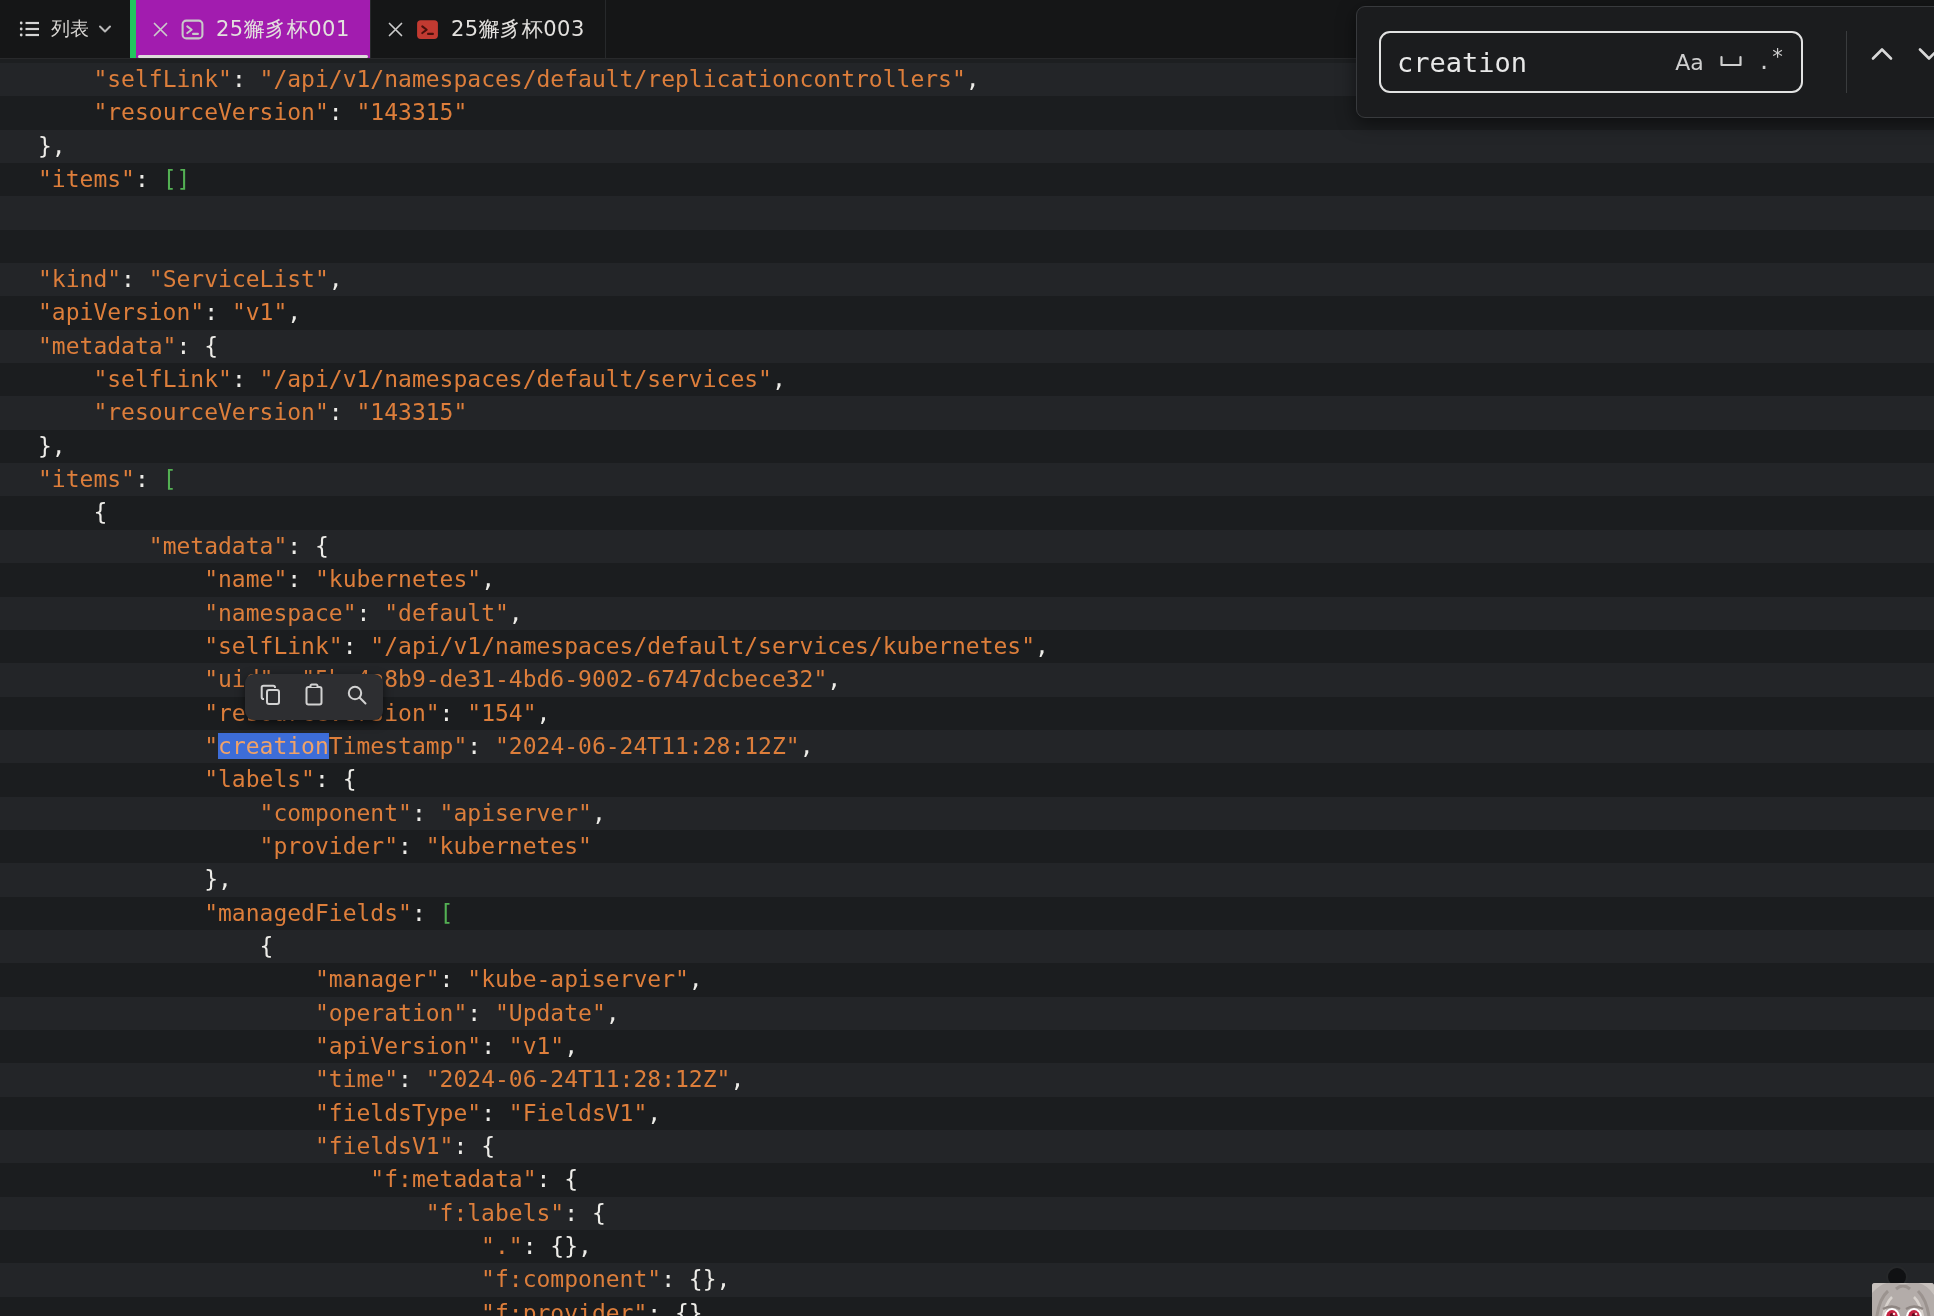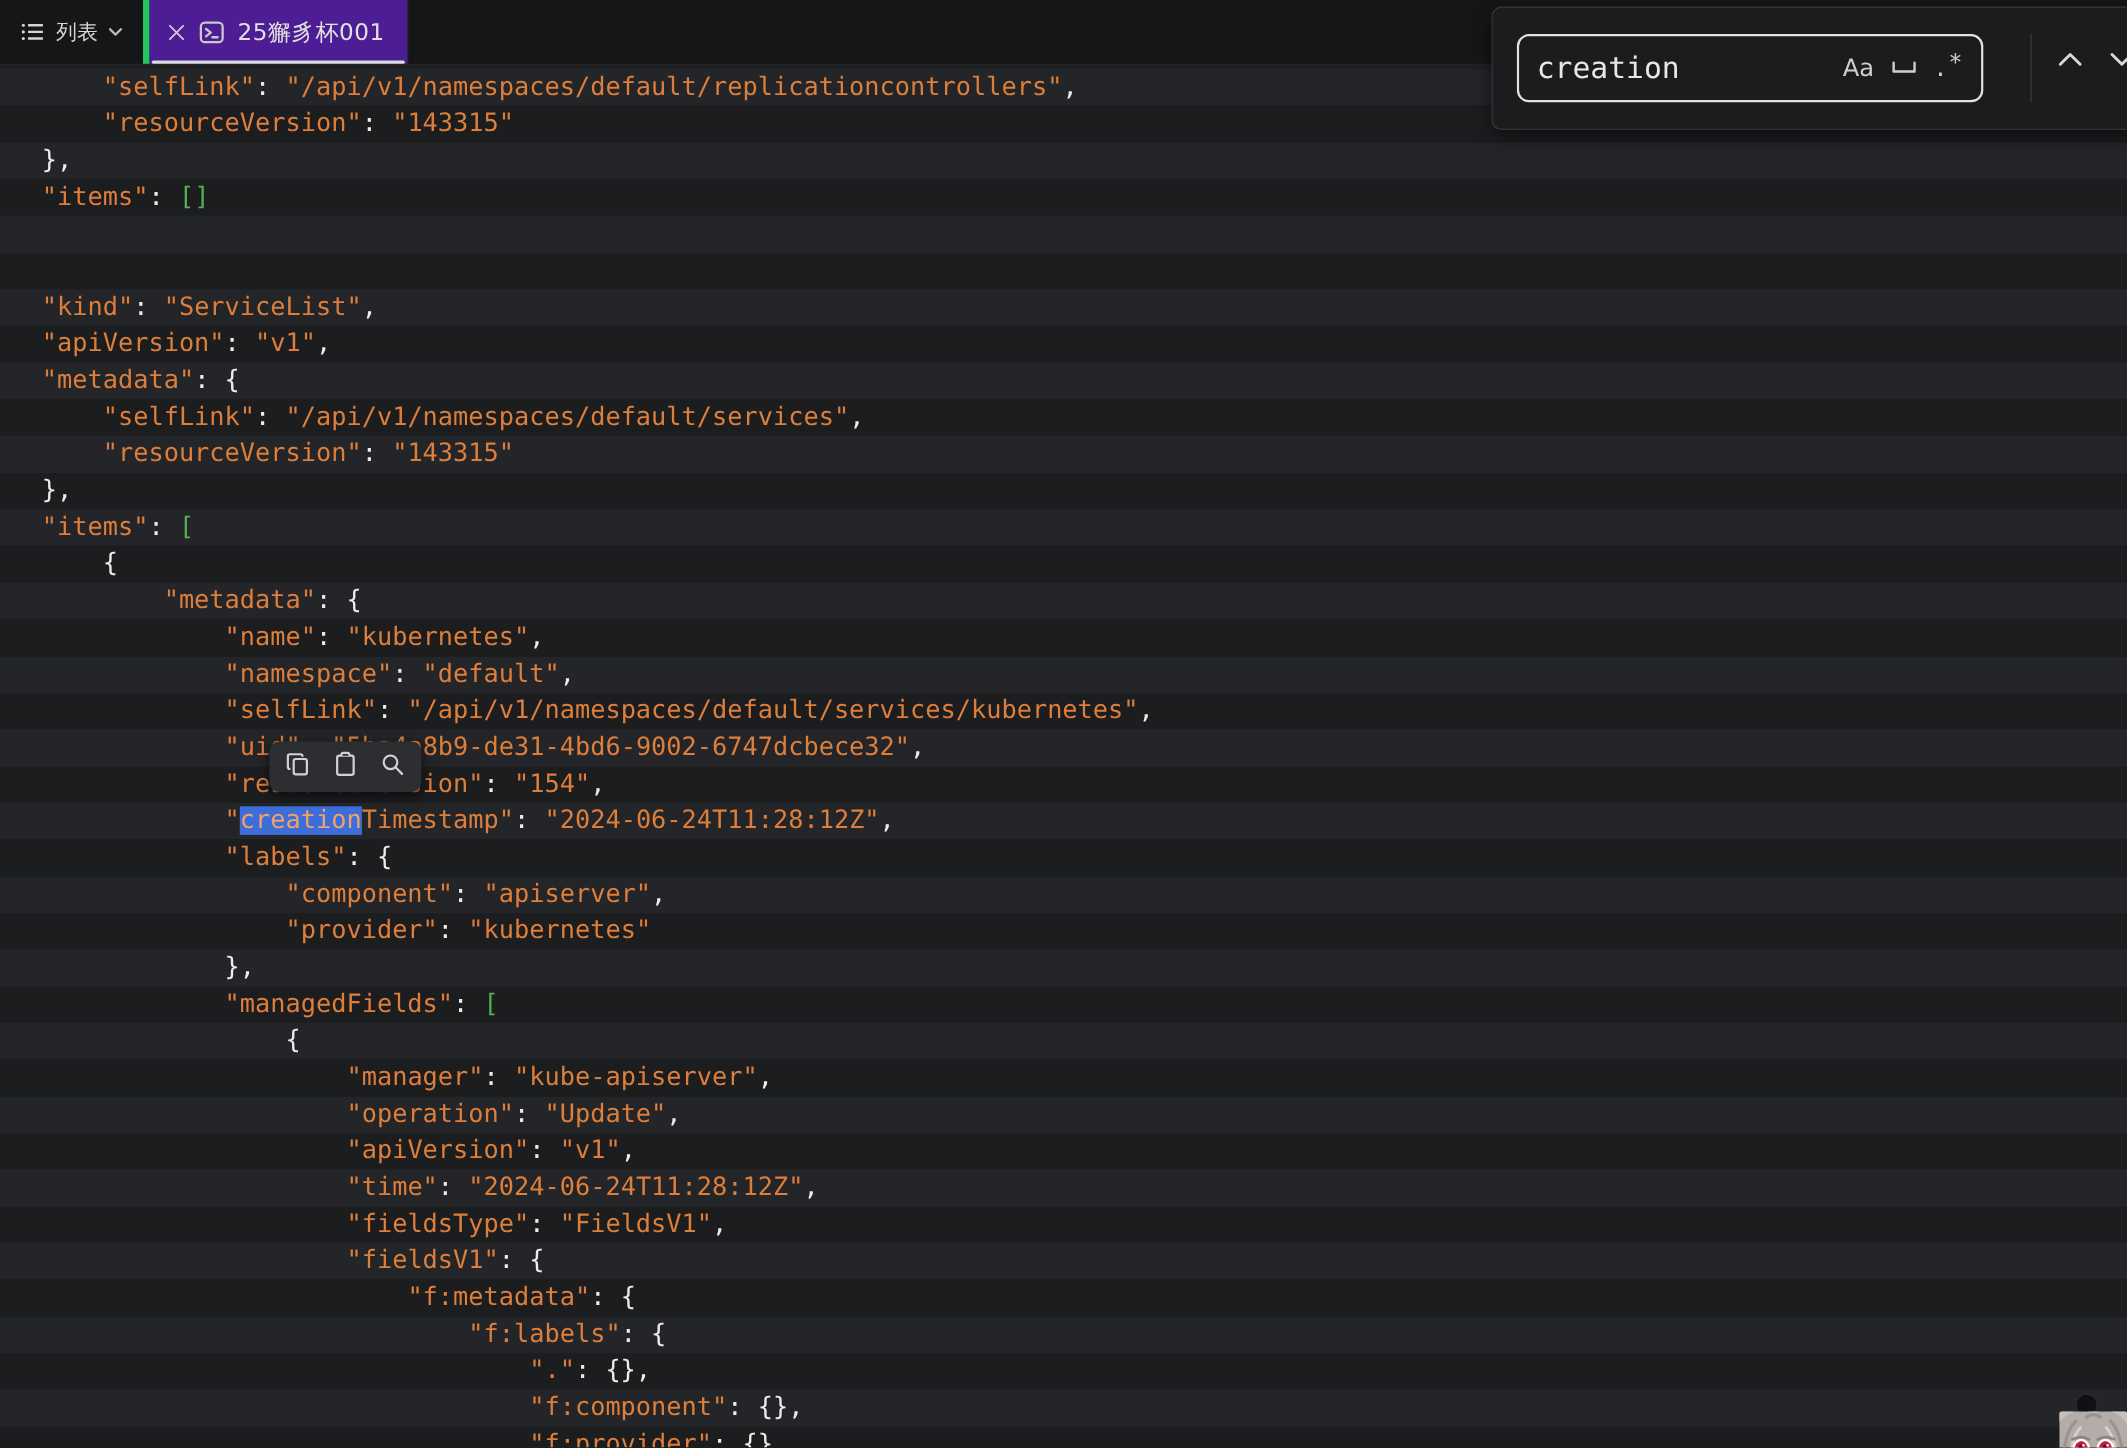--- a/index.html
+++ b/index.html
@@ -18,21 +18,21 @@
   }
   .menu-btn {
     width:136px; display:flex; align-items:center; justify-content:center; gap:9px;
     color:#d8d6d3; font-size:19px; border-right:6px solid #22c55e; cursor:default;
   }
   .tab {
     width:235px; display:flex; align-items:center; gap:11px;
     padding:0 0 0 16px; position:relative;
     border-right:1px solid #27292b; color:#e3e1de; font-size:21px;
   }
-  .tab.active { background:#4c1d95; }
+  .tab.active { background:#a21caf; }
   .tab.active::after {
     content:""; position:absolute; left:2px; right:2px; bottom:0; height:3px;
     background:#dcdcda; border-radius:2px;
   }
   .tab .label { white-space:nowrap; letter-spacing:.5px; }
   .xicon { display:inline-flex; flex:none; }
   .ticon { display:inline-flex; flex:none; }
 
   
   .term {
@@ -131,20 +131,35 @@
       <svg width="25" height="25" viewBox="0 0 24 24" fill="none">
         <rect x="2.5" y="3.5" width="19" height="17" rx="3.5" stroke="#c9c9c9" stroke-width="2"></rect>
         <path d="M7 9 L11.2 12.2 L7 15.4" stroke="#c9c9c9" stroke-width="2" stroke-linecap="round" stroke-linejoin="round"></path>
         <line x1="12.5" y1="16.2" x2="17.2" y2="16.2" stroke="#c9c9c9" stroke-width="2" stroke-linecap="round"></line>
       </svg>
     </span>
     <span class="label">25獬豸杯001</span>
   </div>
 
 
+  <div class="tab">
+    <span class="xicon">
+      <svg width="17" height="17" viewBox="0 0 17 17">
+          <path d="M2.5 2.5 L14.5 14.5 M14.5 2.5 L2.5 14.5" stroke="#cbcbcb" stroke-width="1.7" stroke-linecap="round"></path>
+        </svg>
+    </span>
+    <span class="ticon">
+      <svg width="25" height="25" viewBox="0 0 24 24" fill="none">
+        <rect x="2" y="3" width="20" height="18" rx="3.5" fill="#c23a31"></rect>
+        <path d="M7 9 L11.2 12.2 L7 15.4" stroke="#4a100c" stroke-width="2" stroke-linecap="round" stroke-linejoin="round"></path>
+        <line x1="12.5" y1="16.2" x2="17.2" y2="16.2" stroke="#4a100c" stroke-width="2" stroke-linecap="round"></line>
+      </svg>
+    </span>
+    <span class="label">25獬豸杯003</span>
+  </div>
 </div>
 
 <div class="term">
     <div class="line odd"><span>    </span><span class="tk-o">"selfLink"</span><span class="tk-w">: </span><span class="tk-o">"/api/v1/namespaces/default/replicationcontrollers"</span><span class="tk-w">,</span></div>
     <div class="line even"><span>    </span><span class="tk-o">"resourceVersion"</span><span class="tk-w">: </span><span class="tk-o">"143315"</span></div>
     <div class="line odd"><span></span><span class="tk-w">},</span></div>
     <div class="line even"><span></span><span class="tk-o">"items"</span><span class="tk-w">: </span><span class="tk-g">[]</span></div>
     <div class="line odd"><span></span></div>
     <div class="line even"><span></span></div>
     <div class="line odd"><span></span><span class="tk-o">"kind"</span><span class="tk-w">: </span><span class="tk-o">"ServiceList"</span><span class="tk-w">,</span></div>

